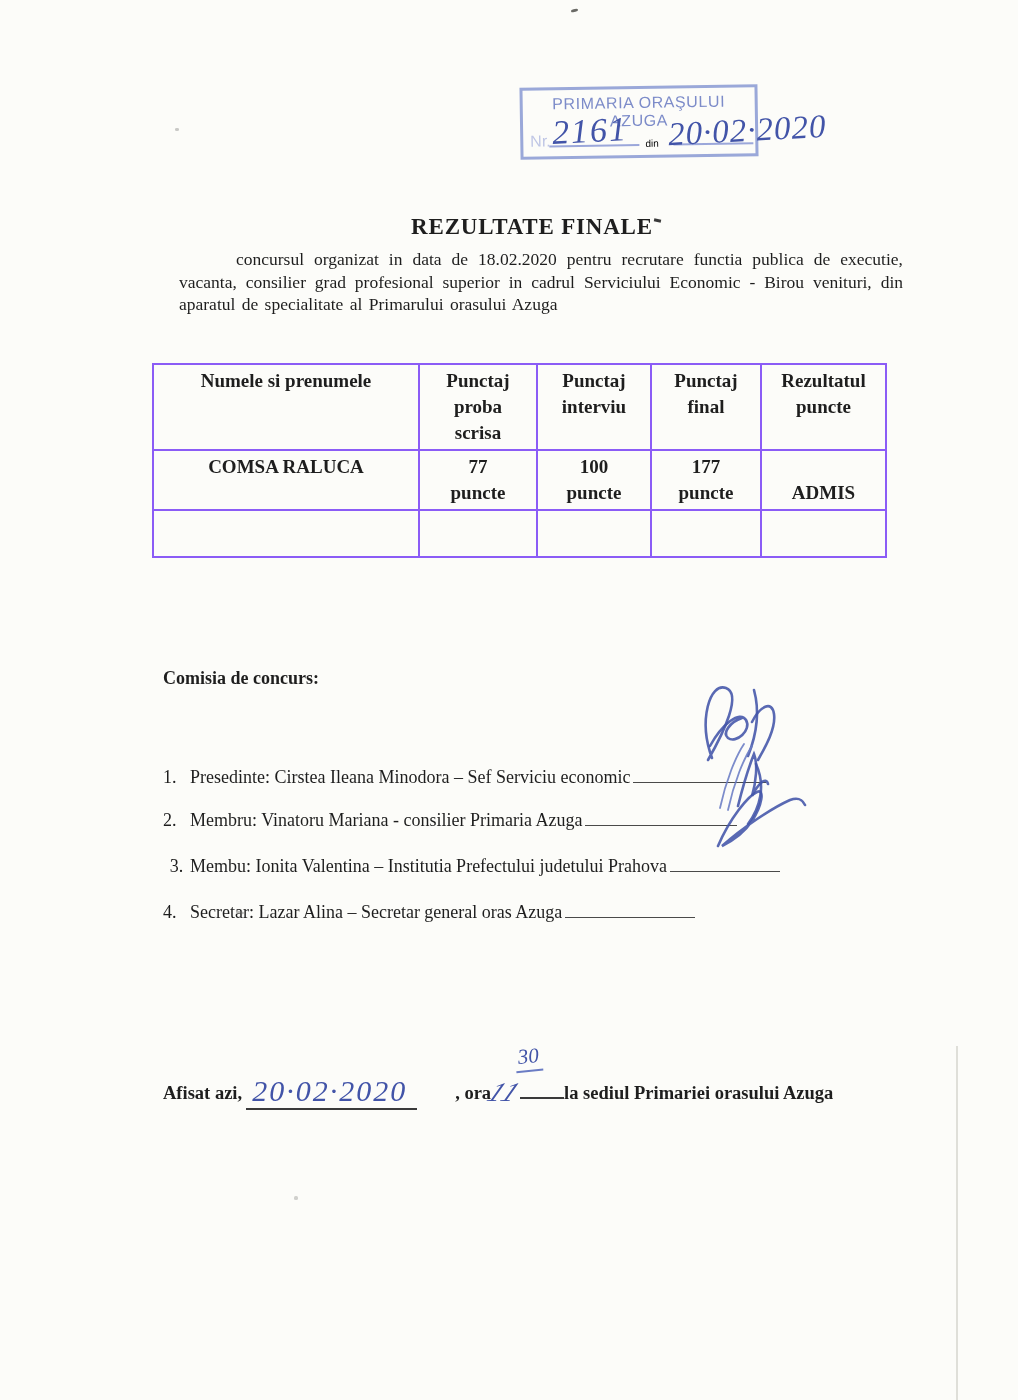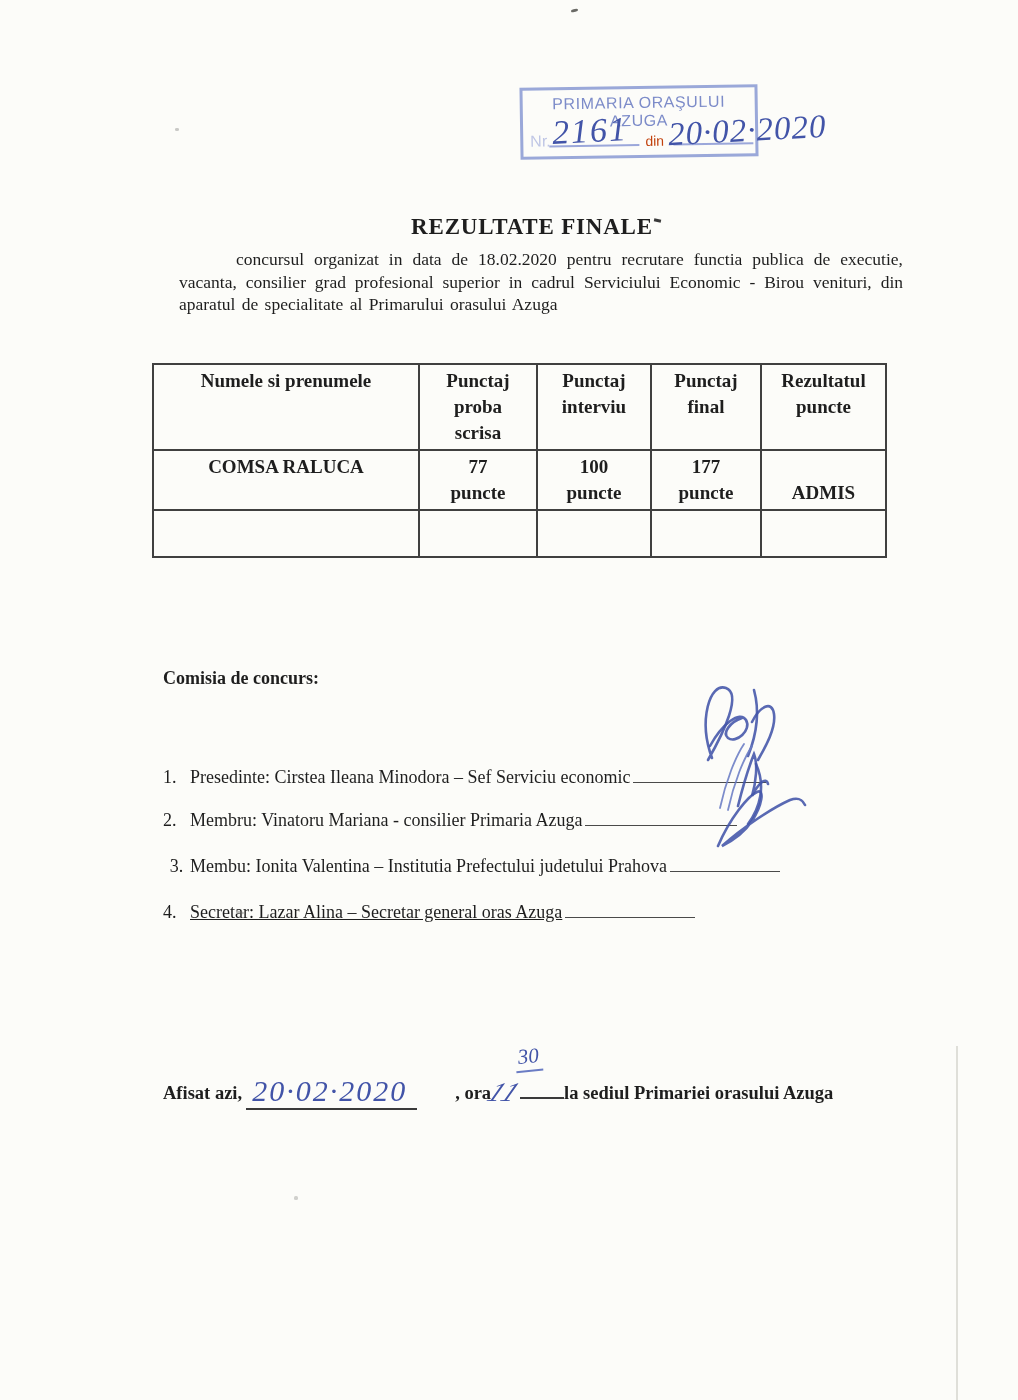--- a/index.html
+++ b/index.html
@@ -27,21 +27,21 @@
     color:#7d8cc9;
   }
   .stamp-nr-label{
     position:absolute;left:7px;bottom:6px;
     font-family:"Liberation Sans", sans-serif;
     font-size:16px;color:rgba(140,153,214,0.55);
   }
   .stamp-din-label{
     position:absolute;left:122px;bottom:6px;
     font-family:"Liberation Sans", sans-serif;
-    font-size:14px;color:#c2410c;
+    font-size:10px;color:#000000;
   }
   .stamp-line{position:absolute;border-bottom:2px solid rgba(130,145,210,0.8);height:0;}
   .stamp-line-nr{left:26px;bottom:9px;width:90px;}
   .stamp-line-din{left:150px;bottom:9px;width:80px;}
   .hw{font-family:"Liberation Serif", serif;font-style:italic;color:#4254a8;}
   .stamp-hw-nr{
     position:absolute;left:552px;top:112px;
     font-size:34px;letter-spacing:2px;transform:rotate(-3deg);
   }
   .stamp-hw-date{
@@ -63,21 +63,21 @@
     word-spacing:2px;
     margin-left:16px;
   }
 
   
   .results-table{
     position:absolute;left:152px;top:363px;width:733px;
     border-collapse:collapse;table-layout:fixed;
   }
   .results-table th,.results-table td{
-    border:2px solid #404040;
+    border:2px solid #8b5cf6;
     font-weight:bold;font-size:19px;line-height:26px;
     text-align:center;vertical-align:top;
     padding:3px 4px;white-space:pre-line;
     font-family:"Liberation Serif", serif;
   }
   .results-table tr.hdr{height:80px;}
   .results-table tr.r1{height:55px;}
   .results-table tr.r2{height:49px;}
   .results-table tr.r3{height:47px;}
   .results-table td.result{vertical-align:bottom;}
@@ -87,21 +87,21 @@
   .col-final{width:110px;}
   .col-rezultat{width:125px;}
 
   
   .commission-heading{
     position:absolute;left:163px;top:668px;
     font-size:18px;font-weight:bold;
   }
   .c-item{position:absolute;left:163px;font-size:18px;white-space:nowrap;margin-top:44px;}
   .c-item .num{display:inline-block;width:27px;}
-  .c1{top:723px;} .c2{top:766px;} .c3{top:812px;text-align:center;} .c4{top:858px;text-decoration:underline;}
+  .c1{top:723px;} .c2{top:766px;} .c3{top:812px;text-align:center;} .c4{top:858px;}
   .sig-line{display:inline-block;height:14px;border-bottom:1.5px solid #4a4a4a;margin-left:3px;}
   .sig-line-1{width:133px;} .sig-line-2{width:152px;} .sig-line-3{width:110px;} .sig-line-4{width:130px;}
 
   .sig-overlay{position:absolute;left:660px;top:668px;width:210px;height:200px;pointer-events:none;}
   .sig-overlay path{fill:none;stroke:#4254a8;stroke-width:2.6;stroke-linecap:round;opacity:0.88;}
   .sig-overlay path.thin{stroke-width:1.8;stroke:#6a7cc4;}
 
   
   .afisat{
     position:absolute;left:163px;top:1072px;

